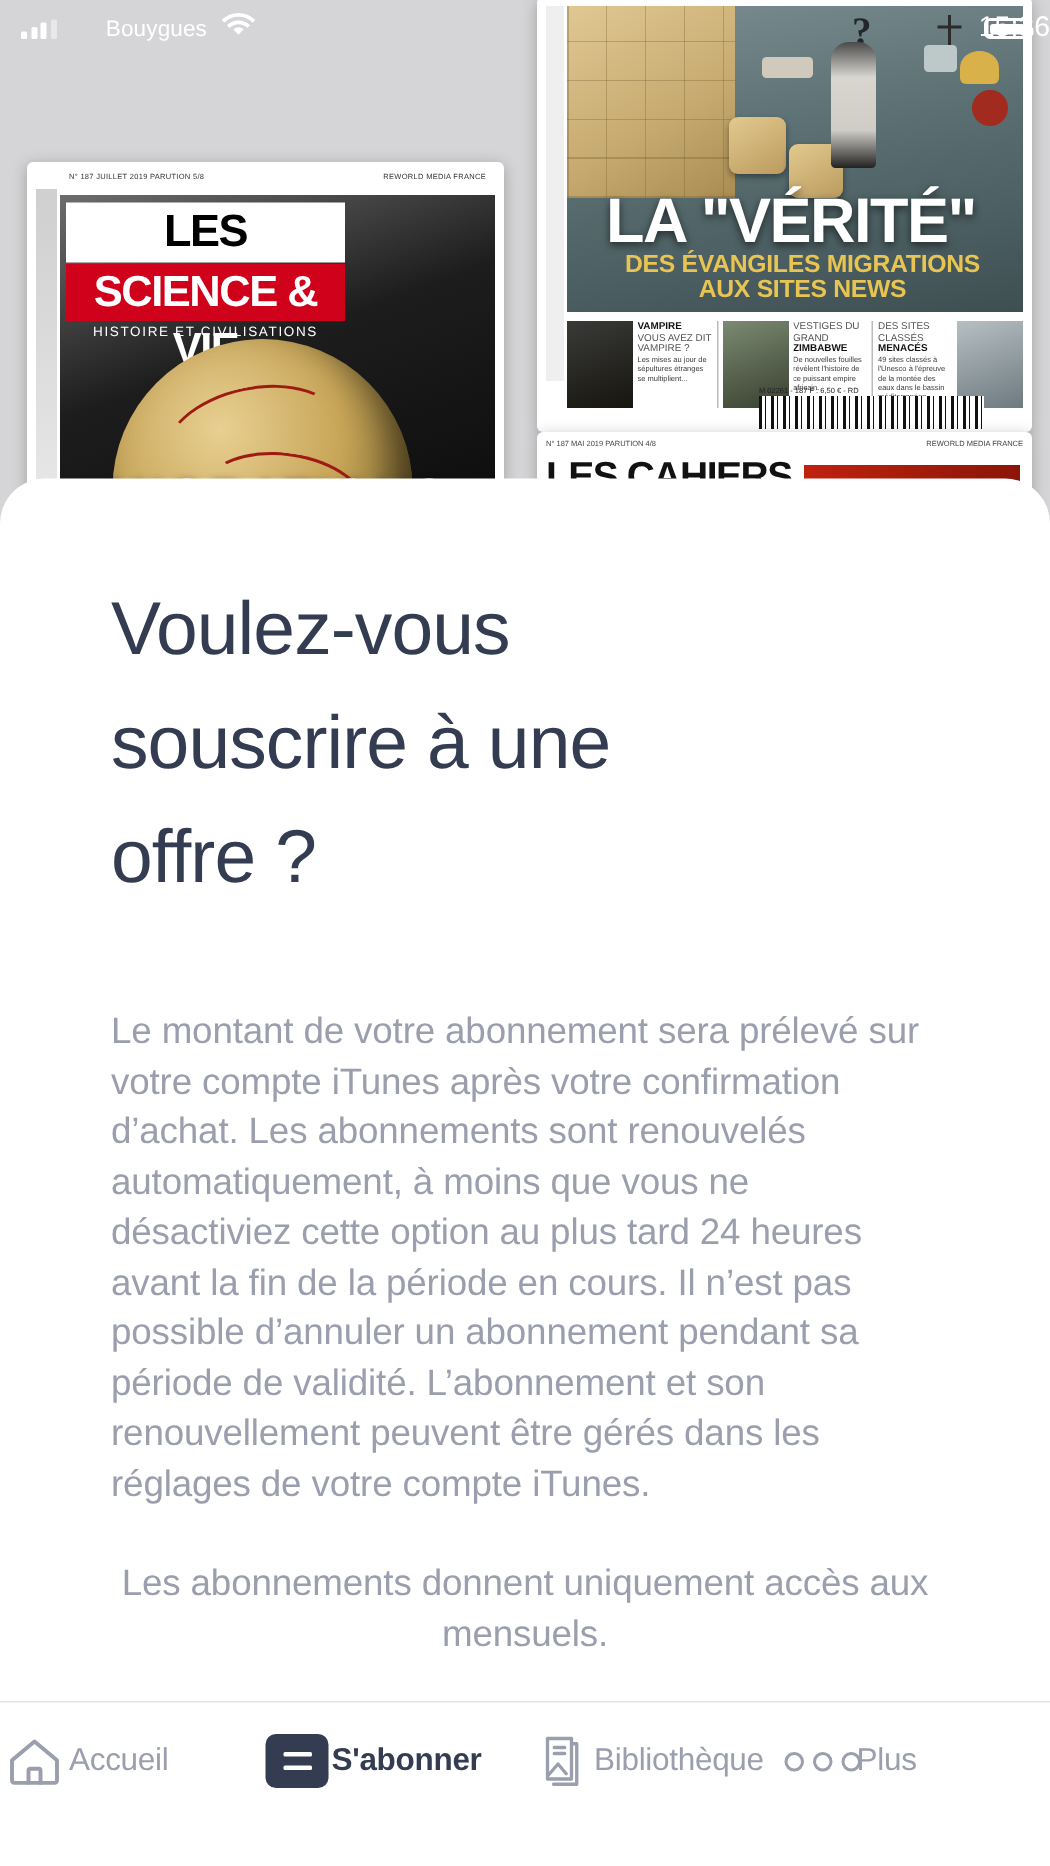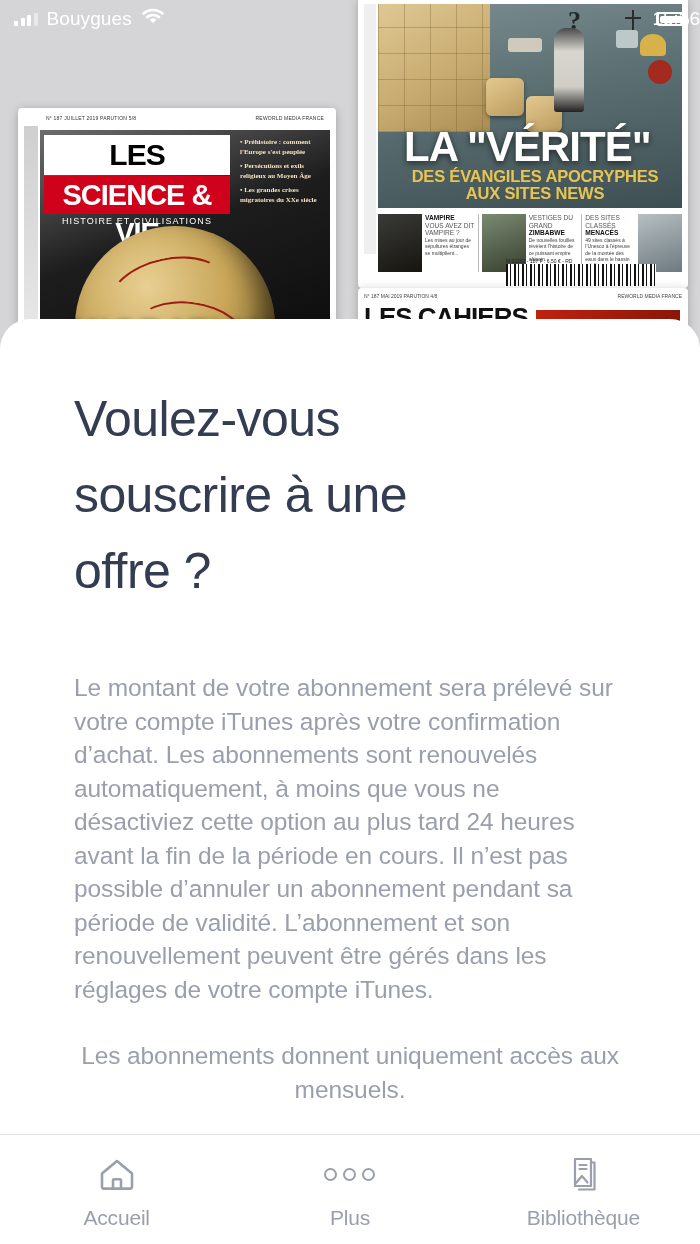--- a/index.html
+++ b/index.html
@@ -106,21 +106,21 @@
     display:flex; align-items:center; padding:0 14px; color:#fff;
     font-size:19px; z-index:40; pointer-events:none;
   }
   #sb-left{ display:flex; align-items:center; gap:9px; }
   .bars{ display:flex; align-items:flex-end; gap:2.5px; height:13px; }
   .bars i{ width:4px; background:#fff; border-radius:1px; display:block; }
   .bars i:nth-child(1){ height:5px; }
   .bars i:nth-child(2){ height:8px; }
   .bars i:nth-child(3){ height:11px; }
   .bars i:nth-child(4){ height:13px; opacity:.45; }
-  #sb-carrier{ font-size:19px; letter-spacing:.1px; }
+  #sb-carrier{ font-size:15px; letter-spacing:.1px;margin-left:24px; }
   #sb-center{ position:absolute; left:0; right:0; text-align:right; font-size:19px; }
   #sb-right{ margin-left:auto; display:flex; align-items:center; }
   .battery{ width:30px; height:14px; border:2px solid #fff; border-radius:4px; position:relative; }
   .battery:after{ content:""; position:absolute; right:-5px; top:4px; width:2.5px; height:6px;
                   background:#fff; border-radius:0 2px 2px 0; }
   .battery i{ position:absolute; left:1.5px; top:1.5px; bottom:1.5px; right:1.5px;
               background:#fff; border-radius:2px; display:block; }
 
   
   #sheet{
@@ -139,21 +139,21 @@
     font-size:24.5px; line-height:33.5px; color:#9a9ead; letter-spacing:-.1px;
   }
   #body-copy p + p{ margin-top:33px;text-align:center; }
 
   
   #tabbar{
     height:110px; border-top:1px solid #e4e4e8; background:#fff;
     display:flex; align-items:flex-start; padding-top:18px;
     border-radius:0 0 0 0;
   }
-  .tab{ flex:1; display:flex; flex-direction:column; align-items:center; gap:11px;
+  .tab{ flex:1; display:flex; flex-direction:row; align-items:center; 
         cursor:pointer; }
   .tab-label{ font-size:21px; color:#9a9ead; letter-spacing:-.2px; }
   .tab.active .tab-label{ color:#343c52; font-weight:bold; }
   .tab-icon{ width:46px; height:42px; display:flex; align-items:center; justify-content:center; }
 
   .ic-subscribe{ width:42px; height:36px; background:#343c52; border-radius:7px;
                  display:flex; flex-direction:column; align-items:center;
                  justify-content:center; gap:6px; }
   .ic-subscribe span{ display:block; width:19px; height:3.4px; background:#fff; border-radius:1px; }
   .dots{ display:flex; gap:6px; align-items:center; }
@@ -167,25 +167,20 @@
   <div class="cover" id="cover-migrations">
     <div class="cv-strip"></div>
     <div class="cv-topline">
       <span>N° 187 JUILLET 2019 PARUTION 5/8</span>
       <span>REWORLD MEDIA FRANCE</span>
     </div>
     <div class="cv-brandbox">
       <div class="cv-title1">LES CAHIERS</div>
       <div class="cv-title2">SCIENCE &amp; VIE</div>
       <div class="cv-title3">HISTOIRE ET CIVILISATIONS</div>
-      <div class="cv-bullets">
-        <p>• Préhistoire : comment l'Europe s'est peuplée</p>
-        <p>• Persécutions et exils religieux au Moyen Âge</p>
-        <p>• Les grandes crises migratoires du XXe siècle</p>
-      </div>
       <div class="cv-globe">
         <div class="cv-arc" style="left:34px;top:32px;width:120px;height:70px;transform:rotate(-12deg)"></div>
         <div class="cv-arc" style="left:60px;top:76px;width:110px;height:62px;transform:rotate(8deg)"></div>
       </div>
       <div class="cv-migr">MIGRATIONS</div>
     </div>
   </div>
 
   <div class="cover" id="cover-verite">
     <div class="vr-side"></div>
@@ -195,21 +190,21 @@
       <div class="vr-pc" style="left:148px;top:92px;width:36px;height:36px"></div>
       <div class="vr-q">?</div>
       <div class="vr-cross"></div>
       <div class="vr-obj" style="left:130px;top:34px;width:34px;height:14px;background:#cfcabb"></div>
       <div class="vr-obj" style="right:16px;top:30px;width:26px;height:22px;background:#d8b14a;border-radius:50% 50% 4px 4px"></div>
       <div class="vr-obj" style="right:10px;top:56px;width:24px;height:24px;background:#a32a1e;border-radius:50%"></div>
       <div class="vr-obj" style="right:44px;top:26px;width:22px;height:18px;background:#bdc8c9"></div>
       <div class="vr-fig"></div>
       <div class="vr-title">LA "VÉRITÉ"</div>
       <div class="vr-sub">
-        <span>DES ÉVANGILES APOCRYPHES</span><br>
+        <span>DES ÉVANGILES MIGRATIONS</span><br>
         <span>AUX SITES NEWS</span>
       </div>
     </div>
     <div class="vr-bottom">
       <div class="vr-cell">
         <div class="vr-thumb" style="background:linear-gradient(160deg,#3a3a38,#16150f)"></div>
         <div class="vr-txt">
           <b>VAMPIRE</b>
           <b style="font-weight:normal;color:#555">VOUS AVEZ DIT VAMPIRE ?</b>
           <span>Les mises au jour de sépultures étranges se multiplient...</span>
@@ -288,38 +283,47 @@
     <div class="tab">
       <span class="tab-icon">
         <svg width="40" height="36" viewBox="0 0 40 36" fill="none" stroke="#9a9ead" stroke-width="2.6" stroke-linejoin="round" stroke-linecap="round">
           <path d="M5 17.5 20 5l15 12.5V31a1.6 1.6 0 0 1-1.6 1.6H6.6A1.6 1.6 0 0 1 5 31Z"></path>
           <path d="M16 32.6v-8.2a1.2 1.2 0 0 1 1.2-1.2h5.6a1.2 1.2 0 0 1 1.2 1.2v8.2"></path>
         </svg>
       </span>
       <span class="tab-label">Accueil</span>
     </div>
 
-
-    <div class="tab">
+    <div class="tab active">
       <span class="tab-icon">
-        <span class="dots">
-            <span></span>
+        <span class="ic-subscribe">
             <span></span>
             <span></span>
           </span>
       </span>
-      <span class="tab-label">Plus</span>
+      <span class="tab-label">S'abonner</span>
     </div>
 
     <div class="tab">
       <span class="tab-icon">
         <svg width="40" height="40" viewBox="0 0 40 40" fill="none" stroke="#9a9ead" stroke-width="2.2" stroke-linejoin="round" stroke-linecap="round">
           <path d="M12 5h16v27H12z" fill="#fff"></path>
           <path d="M28 8.5h3.5v27H16"></path>
           <path d="M16.5 11h7M16.5 15h7"></path>
           <path d="M12.5 29.5 19 22l5.5 6.5"></path>
         </svg>
       </span>
       <span class="tab-label">Bibliothèque</span>
     </div>
 
+    <div class="tab">
+      <span class="tab-icon">
+        <span class="dots">
+            <span></span>
+            <span></span>
+            <span></span>
+          </span>
+      </span>
+      <span class="tab-label">Plus</span>
+    </div>
+
   </nav>
 </div>
 
 </body></html>

